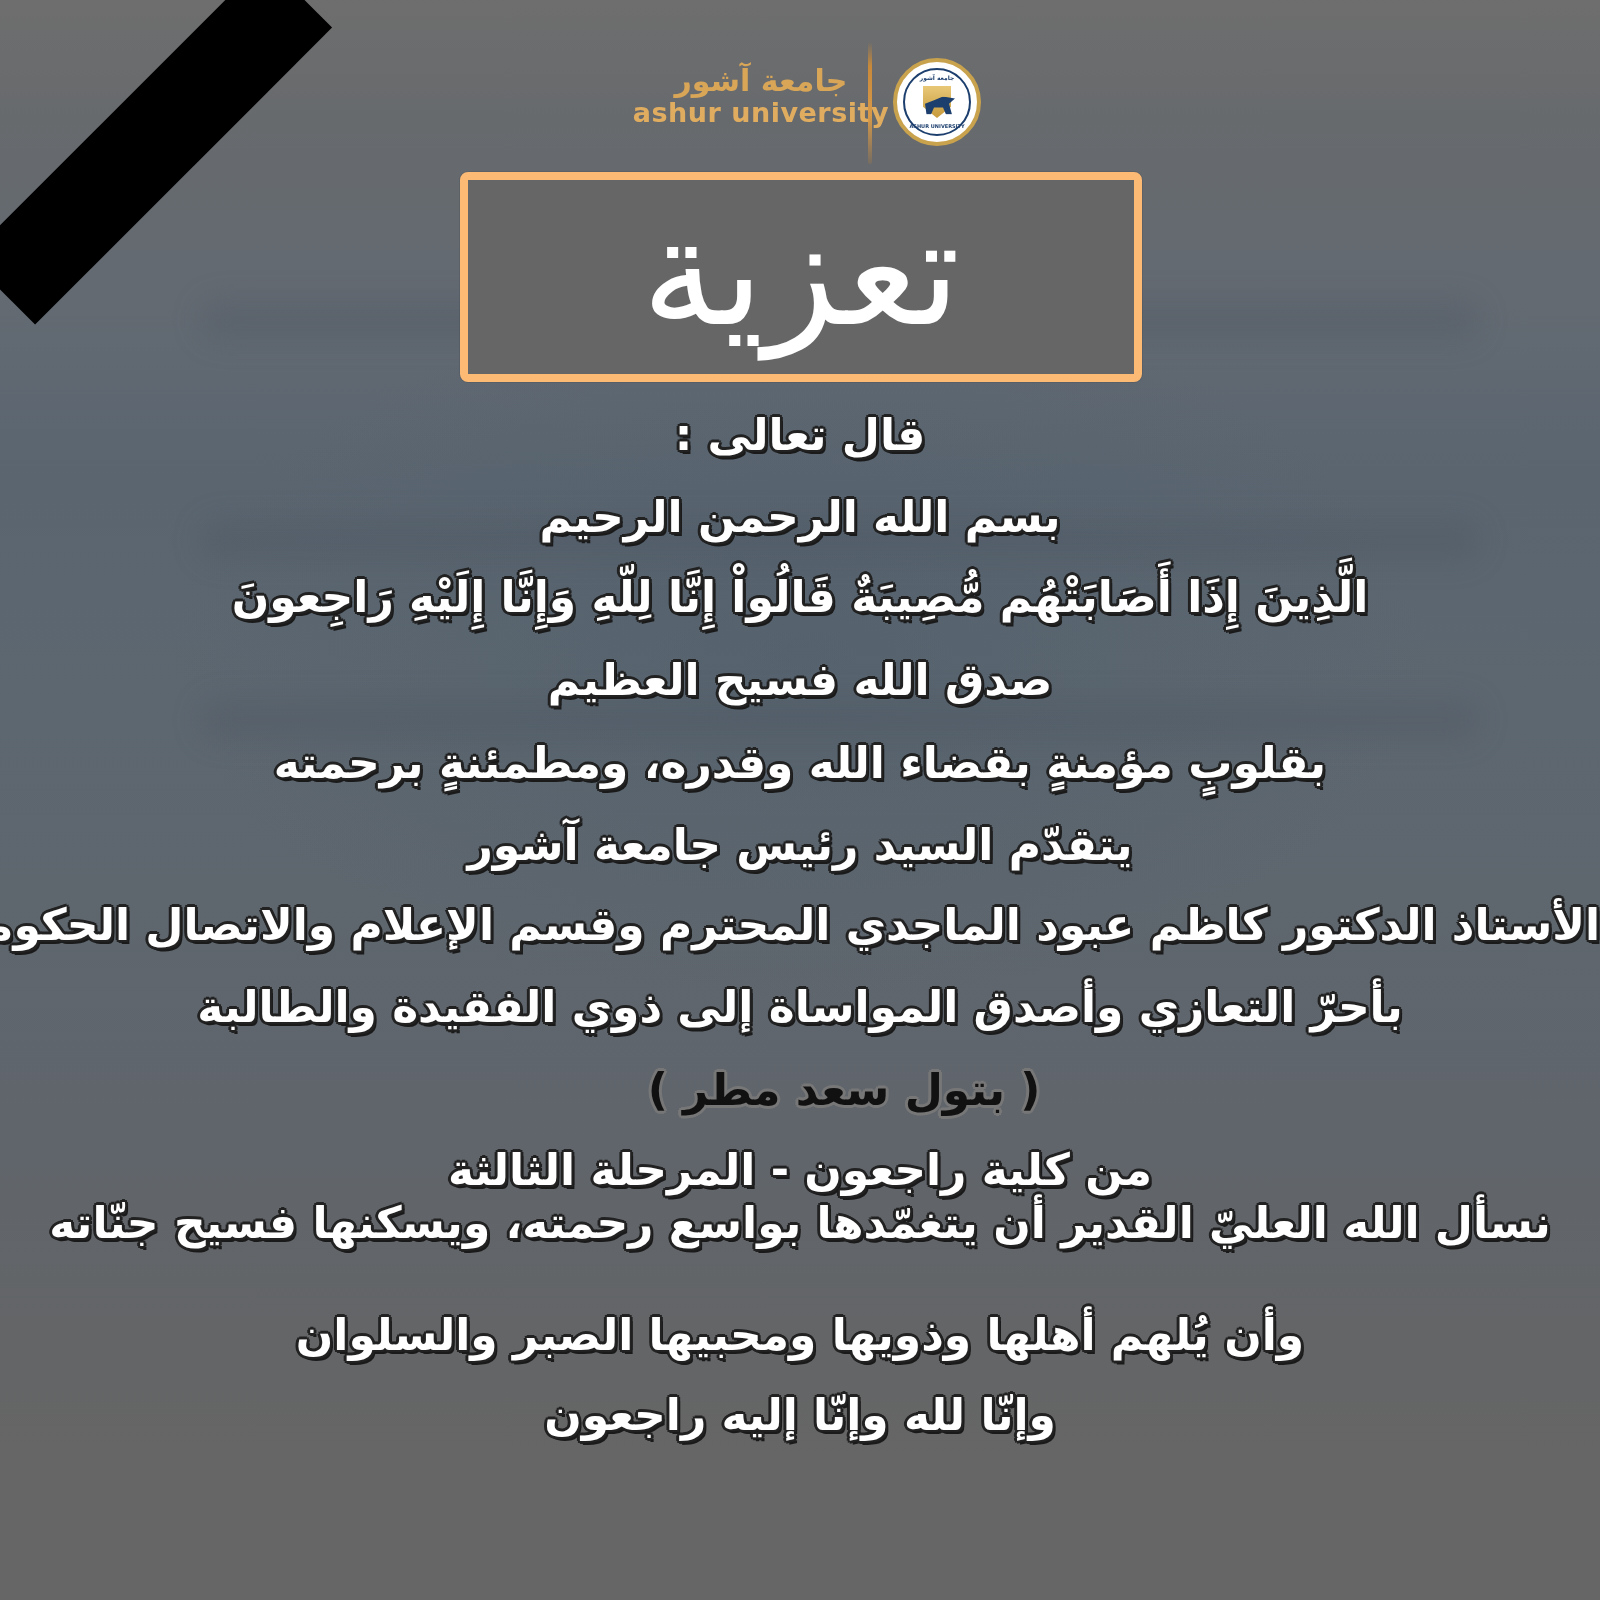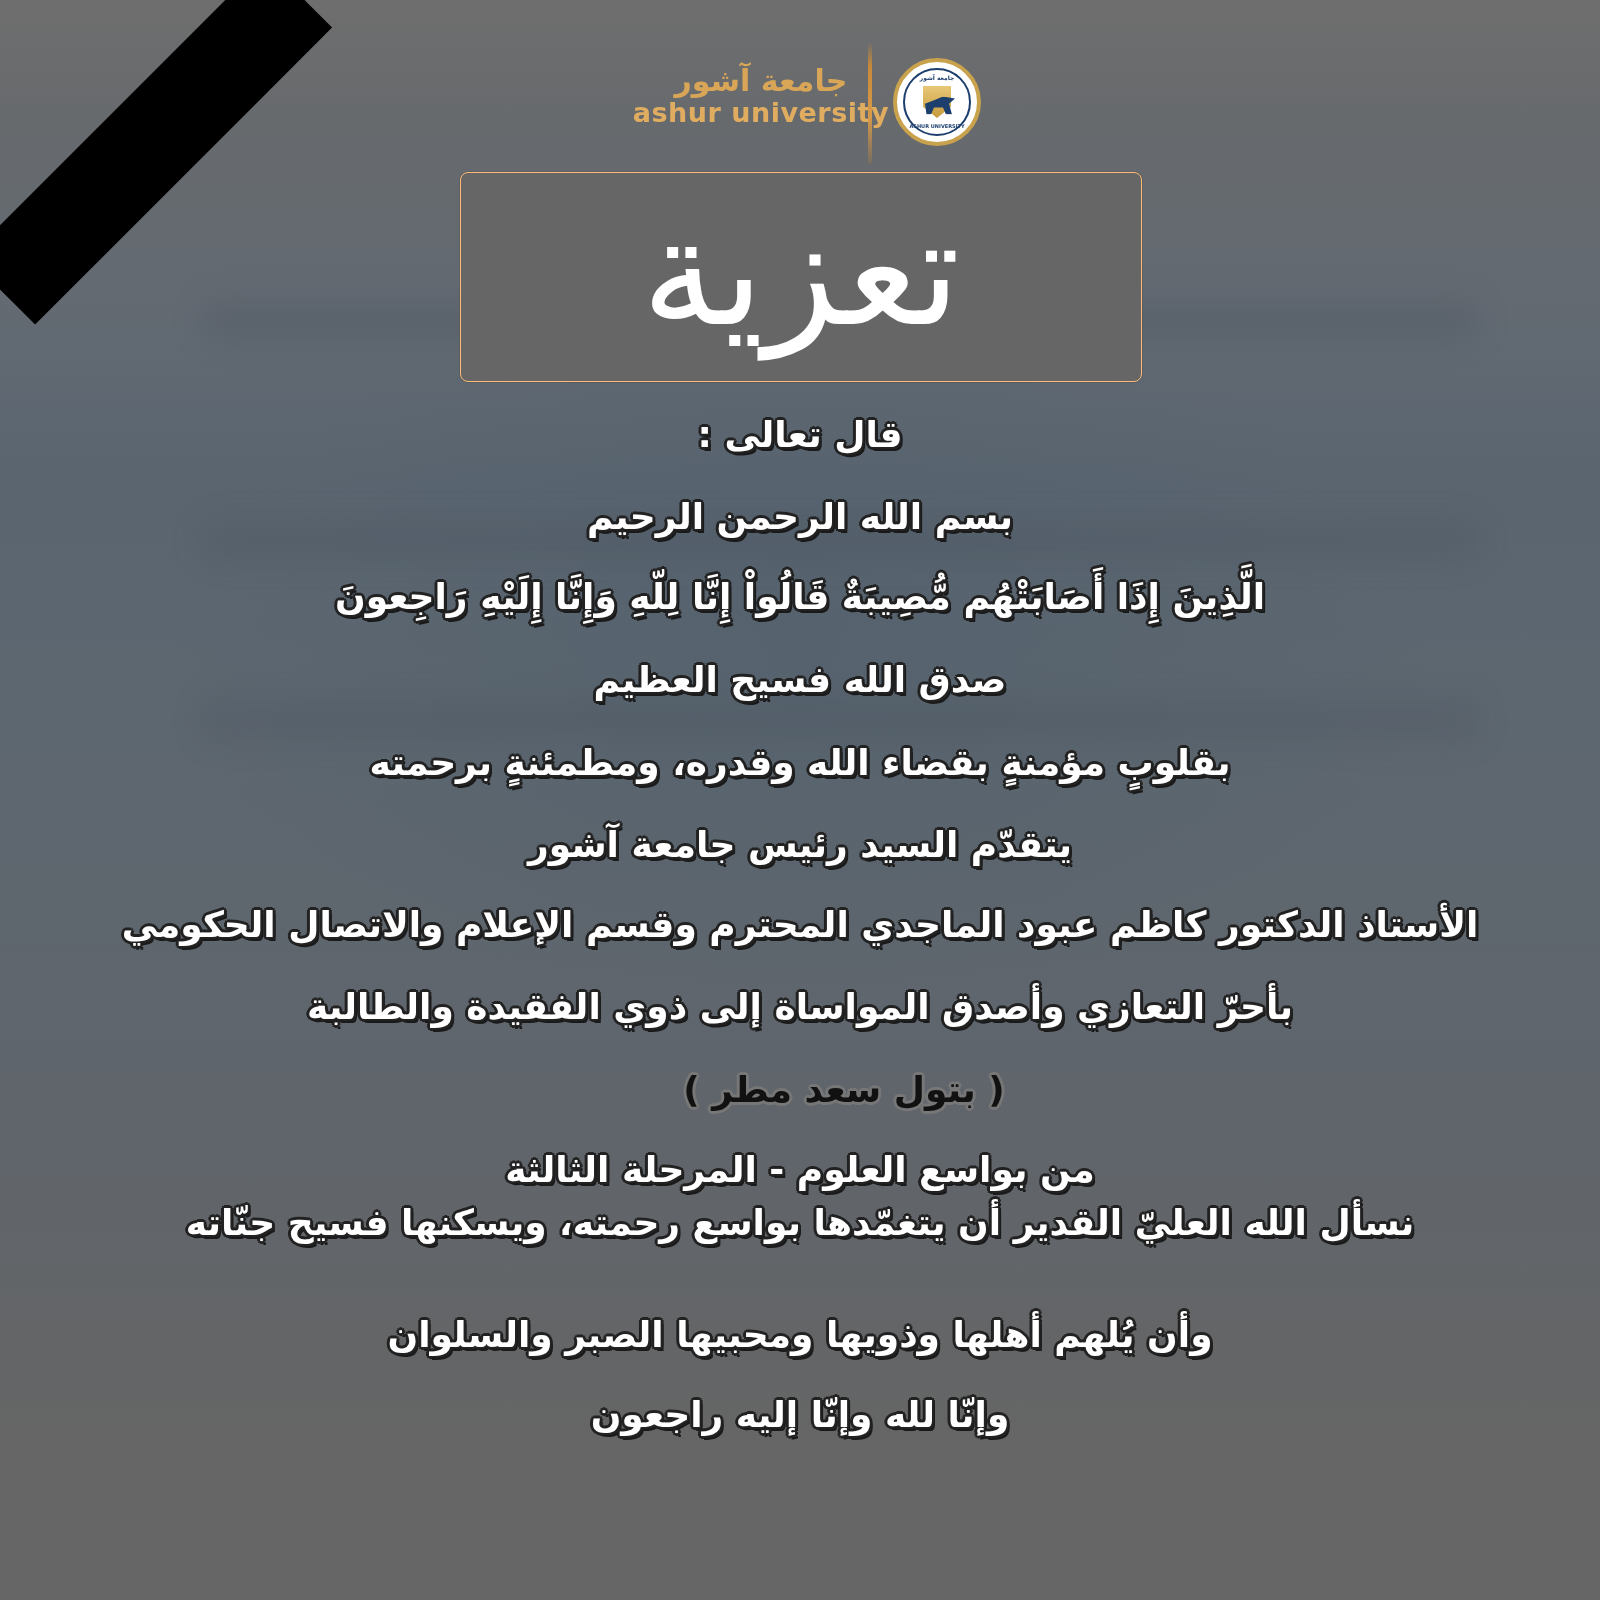--- a/index.html
+++ b/index.html
@@ -60,35 +60,35 @@
       background: #1d3f6e; clip-path: polygon(0 40%, 30% 20%, 60% 0, 100% 10%, 80% 40%, 90% 100%, 70% 100%, 60% 60%, 30% 60%, 20% 100%, 5% 100%);
     }
     .emblem-text-top, .emblem-text-bottom {
       position: absolute; font-size: 6px; color: #1d3f6e; left: 0; right: 0; text-align: center; font-weight: bold;
     }
     .emblem-text-top { top: 4px; direction: rtl; }
     .emblem-text-bottom { bottom: 5px; font-size: 5px; }
 
     .title-box {
       position: absolute; left: 460px; top: 172px; width: 682px; height: 210px;
-      background: #666666; border: 1px solid #fdba74; border-radius: 8px; box-sizing: border-box;
+      background: #666666; border: 8px solid #fdba74; border-radius: 8px; box-sizing: border-box;
       box-shadow: 0 0 0 1px rgba(0,0,0,0.08);
       display: flex; align-items: center; justify-content: center;
     }
     .title-text {
       color: #ffffff; font-family: "DejaVu Serif", serif; font-size: 150px; line-height: 1;
       direction: rtl; letter-spacing: 10px; margin-top: -10px;
     }
     .body-lines {
       position: absolute; top: 410px; left: 0; width: 1600px; direction: rtl; text-align: center;
     }
     .line {
       position: absolute; left: 0; width: 1600px; text-align: center;
       color: #ffffff; font-family: "DejaVu Sans", sans-serif; font-weight: bold;
-      font-size: 36px; line-height: 50px; white-space: nowrap;
+      font-size: 44px; line-height: 50px; white-space: nowrap;
       text-shadow:
         2px 2px 0 #222, -2px 2px 0 #222, 2px -2px 0 #222, -2px -2px 0 #222,
         3px 4px 0 #1a1a1a, 0 3px 0 #222, 3px 0 0 #222, -3px 0 0 #222, 0 -3px 0 #222;
     }
     .line.name {
       color: #111111;
       text-shadow:
         2px 2px 0 #777, -2px 2px 0 #777, 2px -2px 0 #777, -2px -2px 0 #777,
         3px 0 0 #777, -3px 0 0 #777, 0 3px 0 #777, 0 -3px 0 #777;
       margin-left: 44px;
@@ -128,17 +128,17 @@
 <div class="body-lines">
   <div class="line" style="top:0px">قال تعالى :</div>
   <div class="line" style="top:82px">بسم الله الرحمن الرحيم</div>
   <div class="line" style="top:162px">الَّذِينَ إِذَا أَصَابَتْهُم مُّصِيبَةٌ قَالُواْ إِنَّا لِلّهِ وَإِنَّا إِلَيْهِ رَاجِعونَ</div>
   <div class="line" style="top:245px">صدق الله فسيح العظيم</div>
   <div class="line" style="top:328px">بقلوبٍ مؤمنةٍ بقضاء الله وقدره، ومطمئنةٍ برحمته</div>
   <div class="line" style="top:410px">يتقدّم السيد رئيس جامعة آشور</div>
   <div class="line" style="top:490px">الأستاذ الدكتور كاظم عبود الماجدي المحترم وقسم الإعلام والاتصال الحكومي</div>
   <div class="line" style="top:572px">بأحرّ التعازي وأصدق المواساة إلى ذوي الفقيدة والطالبة</div>
   <div class="line name" style="top:655px">( بتول سعد مطر )</div>
-  <div class="line" style="top:735px">من بواسع العلوم - المرحلة الثالثة</div>
+  <div class="line" style="top:735px">من كلية راجعون - المرحلة الثالثة</div>
   <div class="line" style="top:788px">نسأل الله العليّ القدير أن يتغمّدها بواسع رحمته، ويسكنها فسيح جنّاته</div>
   <div class="line" style="top:900px">وأن يُلهم أهلها وذويها ومحبيها الصبر والسلوان</div>
   <div class="line" style="top:980px">وإنّا لله وإنّا إليه راجعون</div>
 </div>
 
 </body></html>

